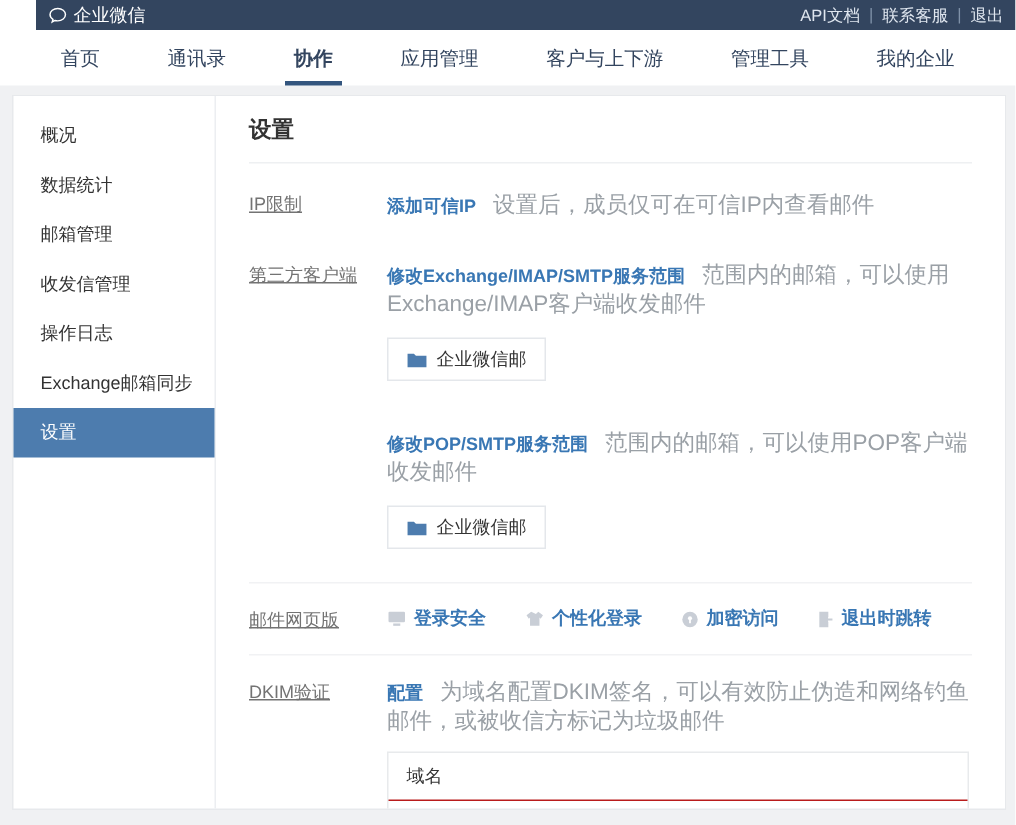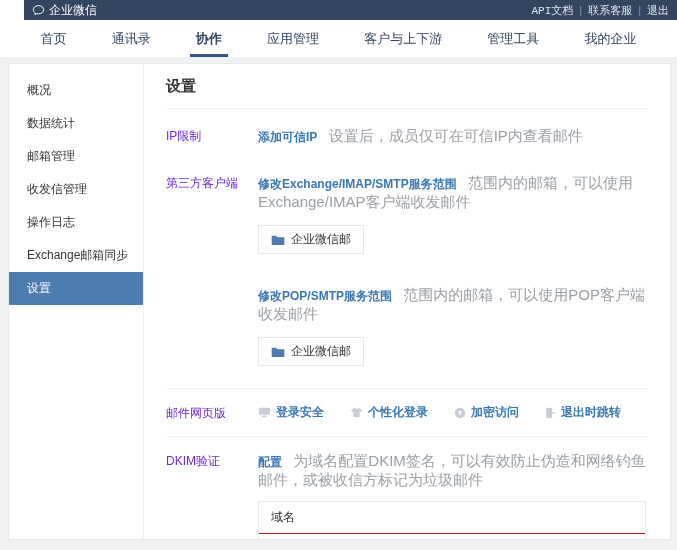--- a/index.html
+++ b/index.html
@@ -5,21 +5,21 @@
   * { margin:0; padding:0; box-sizing:border-box; }
   html,body { width:677px; height:550px; overflow:hidden; background:#fff;
     font-family:"Liberation Sans", sans-serif; }
 
   
   .topbar { height:20px; background:#33455f; color:#fff; display:flex;
     align-items:center; justify-content:space-between; padding:0 8px; font-size:11px;margin-left:24px; }
   .brand { display:flex; align-items:center; gap:4px; font-size:12px; }
   .brand svg { display:block; }
   .topbar-links { display:flex; align-items:center; gap:6px; }
-  .topbar-links a { color:#dfe6ef; text-decoration:none; cursor:pointer;font-family:Liberation Mono, monospace; }
+  .topbar-links a { color:#dfe6ef; text-decoration:none; cursor:pointer; }
   .topbar-sep { color:#7f91a8; }
 
   
   .nav { height:37px; background:#fff; display:flex; align-items:stretch;
     justify-content:space-around; padding:0 18px; font-size:13px; color:#33455f; }
   .nav-item { display:flex; align-items:center; padding:0 6px; position:relative; cursor:pointer; }
   .nav-item.active { font-weight:bold; }
   .nav-item.active::after { content:""; position:absolute; left:0; right:0; bottom:0;
     height:3px; background:#33557e; }
 
@@ -40,21 +40,21 @@
     font-size:12px; color:#333; flex-shrink:0; }
   .side-item { padding:8px 0 8px 18px; cursor:pointer; }
   .side-item.active { background:#4d7cae; color:#fff; }
 
   
   .main { flex:1; padding:13px 22px 0 22px; font-size:12px; overflow:hidden; }
   .page-title { font-size:15px; font-weight:bold; color:#333; padding-bottom:12px;
     border-bottom:1px solid #eef0f2; }
 
   .row { display:flex; align-items:flex-start; }
-  .row-label { width:92px; flex-shrink:0; color:#6d28d9; padding-top:1px; }
+  .row-label { width:92px; flex-shrink:0; color:#737373; padding-top:1px;text-decoration:underline; }
   .row-content { flex:1; min-width:0; }
   .blue-link { color:#3977b4; font-weight:bold; text-decoration:none; cursor:pointer; }
   .desc { color:#9aa0a6; font-size:15px; margin-left:8px; }
 
   .row-ip { margin-top:18px; }
   .row-third { margin-top:28px; }
   .pop-block { margin-top:32px; }
 
   .chip { display:inline-flex; align-items:center; gap:6px; border:1px solid #e4e7eb;
     padding:5px 12px; margin-top:13px; color:#333; cursor:default; }

